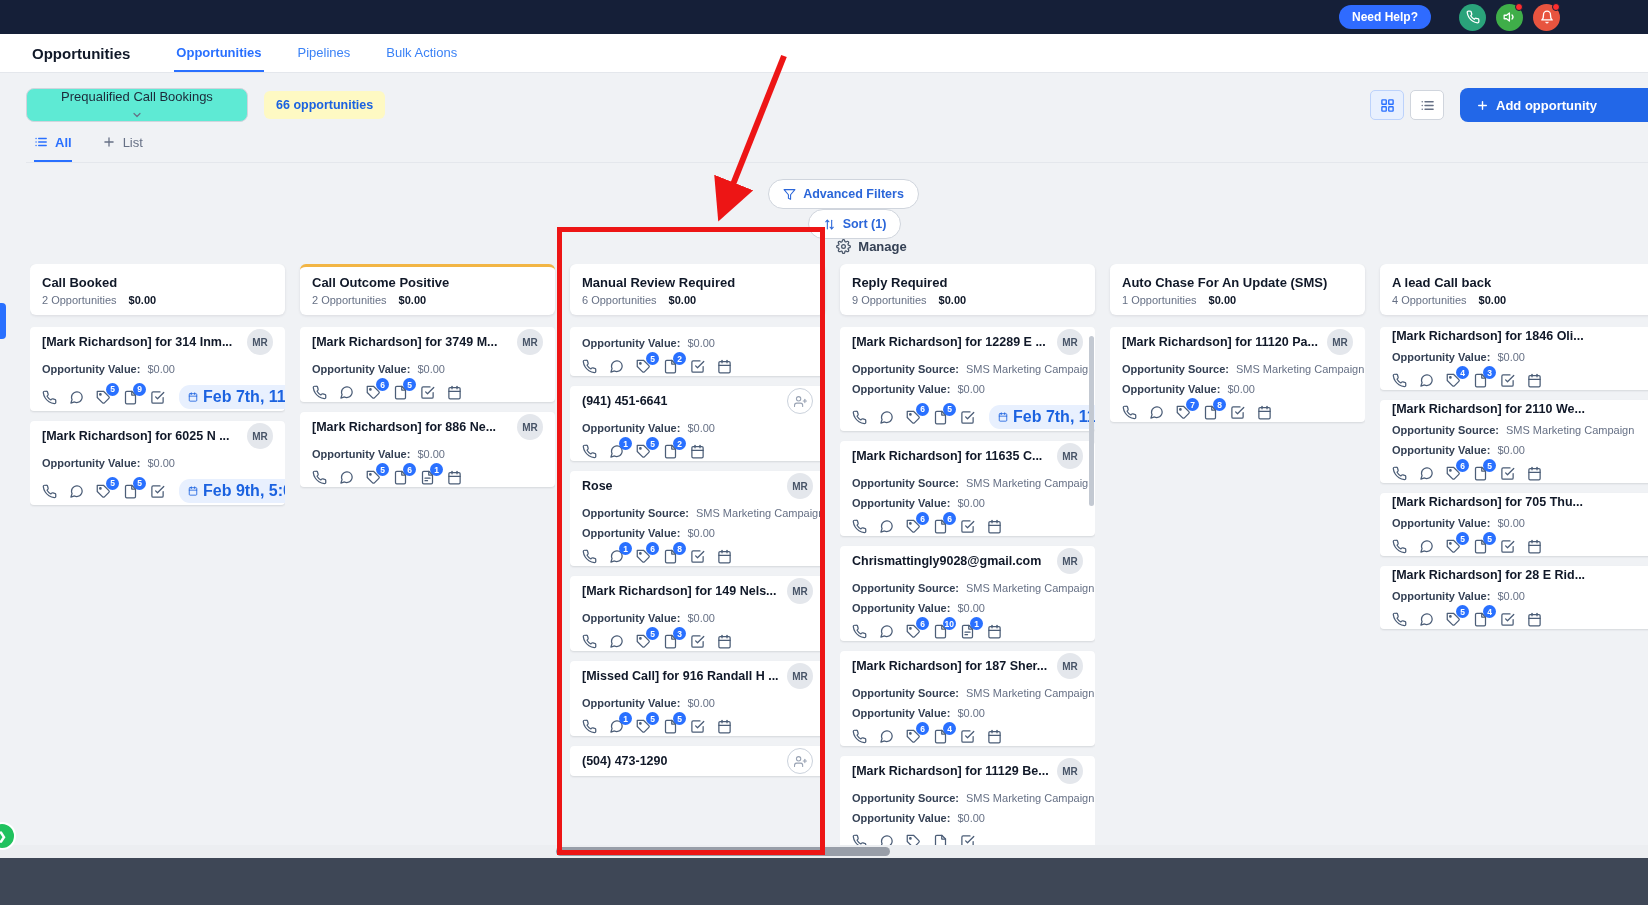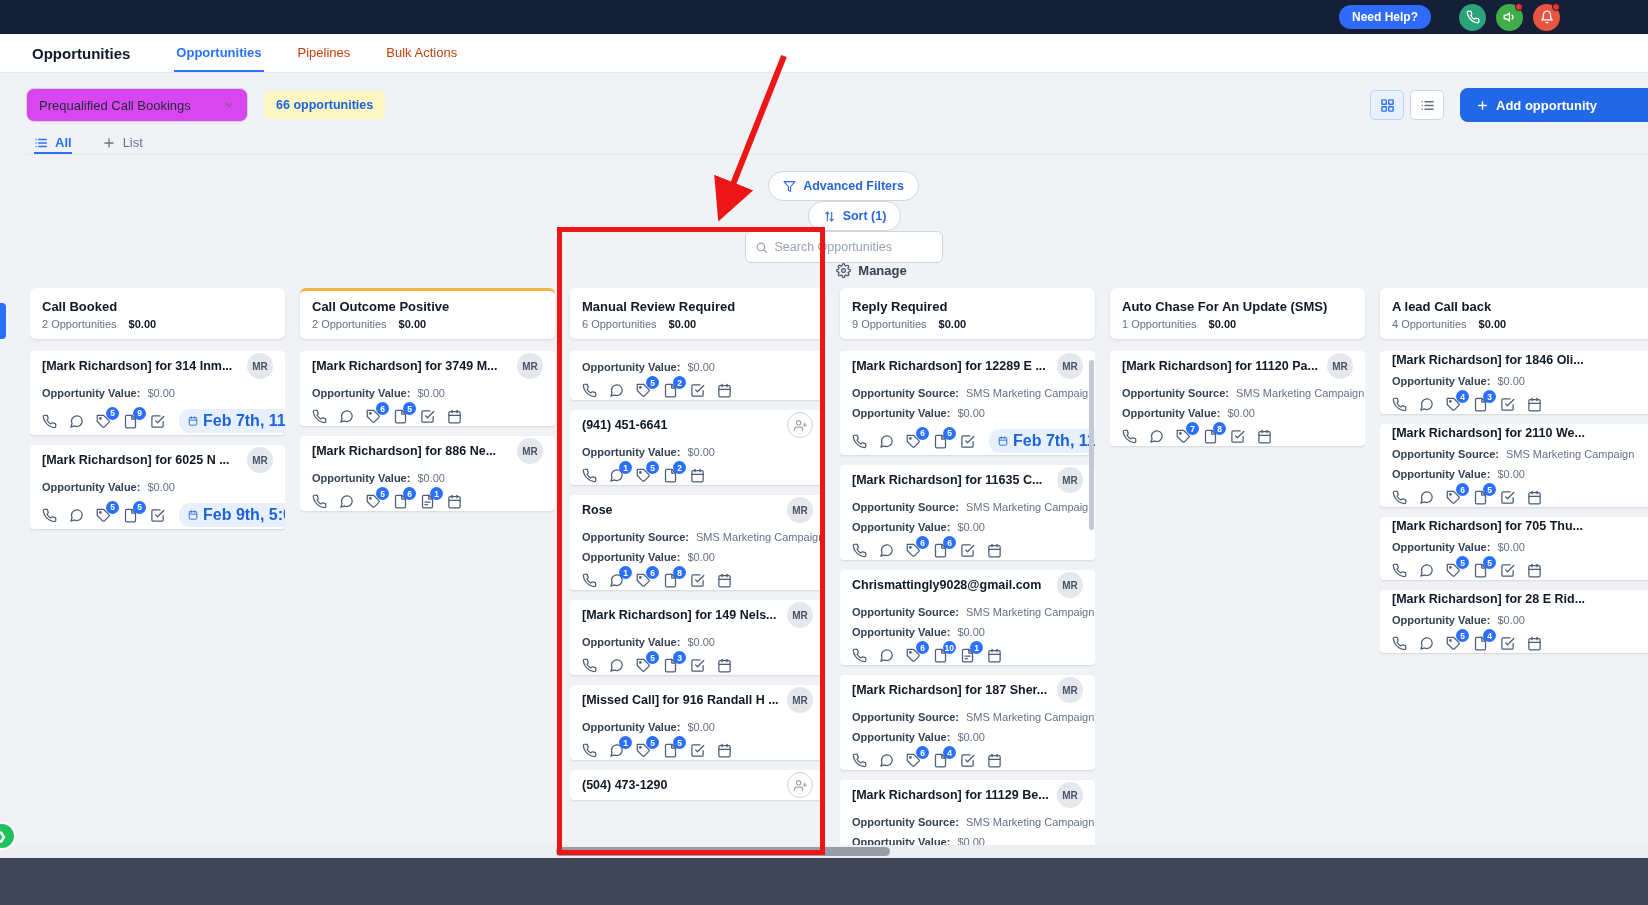--- a/index.html
+++ b/index.html
@@ -13,39 +13,39 @@
   .tb-circle svg { width:14px; height:14px; }
   .tb-phone { background:#2aa37a; }
   .tb-announce { background:#3fae49; }
   .tb-bell { background:#e8543f; }
   .tb-dot { position:absolute; top:-1px; right:0; width:8px; height:8px; border-radius:50%; background:#ff2d2d; border:1.5px solid #151f38; }
 
   
   .header-row { height:39px; background:#fff; border-bottom:1px solid #e4e7ec; display:flex; align-items:stretch; padding-left:32px; }
   .page-title { font-size:15px; font-weight:700; align-self:center; margin-right:44px; }
   .header-tabs { display:flex; gap:32px; }
-  .h-tab { font-size:13px; color:#c2410c; display:flex; align-items:center; border-bottom:2px solid transparent; cursor:pointer; padding:0 2px; }
+  .h-tab { font-size:13px; color:#3b82f6; display:flex; align-items:center; border-bottom:2px solid transparent; cursor:pointer; padding:0 2px; }
   .h-tab.active { color:#2970ff; font-weight:600; border-bottom-color:#2970ff; }
 
   
   .toolbar-row { margin:15px 0 0 26px; margin-right:-52px; display:flex; align-items:center; }
-  .pipeline-select { width:222px; height:34px; background:#d946ef; border:1px solid #d0d5dd; border-radius:8px; display:flex; align-items:center; justify-content:space-between; padding:0 12px; font-size:13px; color:#1d2939; cursor:pointer; }
+  .pipeline-select { width:222px; height:34px; background:#5eead4; border:1px solid #d0d5dd; border-radius:8px; display:flex; align-items:center; justify-content:space-between; padding:0 12px; font-size:13px; color:#1d2939; cursor:pointer;flex-direction:column; }
   .pipeline-select svg { width:12px; height:12px; color:#667085; }
   .count-badge { margin-left:16px; background:#fef9c3; color:#1b62e0; font-size:12.5px; font-weight:600; padding:7px 12px; border-radius:6px; }
   .tb-spacer { flex:1; }
   .view-toggles { display:flex; gap:6px; }
   .vt-btn { width:34px; height:30px; border:1px solid #d0d5dd; border-radius:5px; background:#fff; display:flex; align-items:center; justify-content:center; color:#667085; cursor:pointer; }
   .vt-btn svg { width:15px; height:15px; }
   .vt-btn.active { background:#e8f0fe; color:#2970ff; border-color:#bcd2fb; }
   .add-btn { margin-left:16px; width:240px; height:34px; background:#2267e8; color:#fff; border:none; border-radius:8px; font-family:inherit; font-size:13px; font-weight:600; display:flex; align-items:center; justify-content:flex-start; padding-left:16px; gap:7px; cursor:pointer; }
   .add-btn svg { width:13px; height:13px; }
 
   
   .view-tabs-row { margin:13px 0 0 26px; border-bottom:1px solid #e4e7ec; display:flex; gap:30px; padding-left:8px; }
-  .v-tab { font-size:13px; color:#667085; padding-bottom:2px; display:flex; align-items:center; gap:7px; border-bottom:2px solid transparent; cursor:pointer; }
+  .v-tab { font-size:13px; color:#667085; padding-bottom:10px; display:flex; align-items:flex-start; gap:7px; border-bottom:2px solid transparent; cursor:pointer; }
   .v-tab svg { width:14px; height:14px; }
   .v-tab.active { color:#2970ff; font-weight:600; border-bottom-color:#2970ff; }
 
   
   .filter-row { margin:16px 0 0 39px; display:flex; align-items:center;flex-direction:column; }
   .pill-btn { height:30px; border:1px solid #d0d5dd; background:#fff; border-radius:16px; display:flex; align-items:center; gap:7px; padding:0 14px; font-family:inherit; font-size:12.5px; font-weight:600; color:#2b66d9; cursor:pointer; }
   .pill-btn svg { width:13px; height:13px; }
   .pill-btn + .pill-btn { margin-left:22px; }
   .f-spacer { flex:1; }
   .search-box { width:198px; height:32px; background:#fff; border:1px solid #d0d5dd; border-radius:6px; display:flex; align-items:center; padding:0 9px; gap:7px; color:#98a2b3; }
@@ -196,27 +196,20 @@
   <button class="pill-btn">
     <svg viewBox="0 0 24 24" fill="none" stroke="currentColor" stroke-width="2" stroke-linecap="round" stroke-linejoin="round">
         <path d="M8 4v16"></path>
         <polyline points="5 7 8 4 11 7"></polyline>
         <path d="M16 20V4"></path>
         <polyline points="13 17 16 20 19 17"></polyline>
       </svg>
     <span>Sort (1)</span>
   </button>
   <div class="f-spacer"></div>
-  <div class="search-box">
-    <svg viewBox="0 0 24 24" fill="none" stroke="currentColor" stroke-width="2.2" stroke-linecap="round">
-        <circle cx="11" cy="11" r="7"></circle>
-        <line x1="21" y1="21" x2="16.65" y2="16.65"></line>
-      </svg>
-    <input type="text" placeholder="Search Opportunities" style="">
-  </div>
   <div class="manage-btn">
     <svg viewBox="0 0 24 24" fill="none" stroke="currentColor" stroke-width="2" stroke-linecap="round" stroke-linejoin="round">
         <circle cx="12" cy="12" r="3"></circle>
         <path d="M19.4 15a1.65 1.65 0 0 0 .33 1.82l.06.06a2 2 0 1 1-2.83 2.83l-.06-.06a1.65 1.65 0 0 0-1.82-.33 1.65 1.65 0 0 0-1 1.51V21a2 2 0 1 1-4 0v-.09a1.65 1.65 0 0 0-1-1.51 1.65 1.65 0 0 0-1.82.33l-.06.06a2 2 0 1 1-2.83-2.83l.06-.06a1.65 1.65 0 0 0 .33-1.82 1.65 1.65 0 0 0-1.51-1H3a2 2 0 1 1 0-4h.09a1.65 1.65 0 0 0 1.51-1 1.65 1.65 0 0 0-.33-1.82l-.06-.06a2 2 0 1 1 2.83-2.83l.06.06a1.65 1.65 0 0 0 1.82.33h.09a1.65 1.65 0 0 0 1-1.51V3a2 2 0 1 1 4 0v.09a1.65 1.65 0 0 0 1 1.51 1.65 1.65 0 0 0 1.82-.33l.06-.06a2 2 0 1 1 2.83 2.83l-.06.06a1.65 1.65 0 0 0-.33 1.82v.09a1.65 1.65 0 0 0 1.51 1H21a2 2 0 1 1 0 4h-.09a1.65 1.65 0 0 0-1.51 1z"></path>
       </svg>
     <span>Manage</span>
   </div>
 </div>
 
 <div class="board" id="board">

